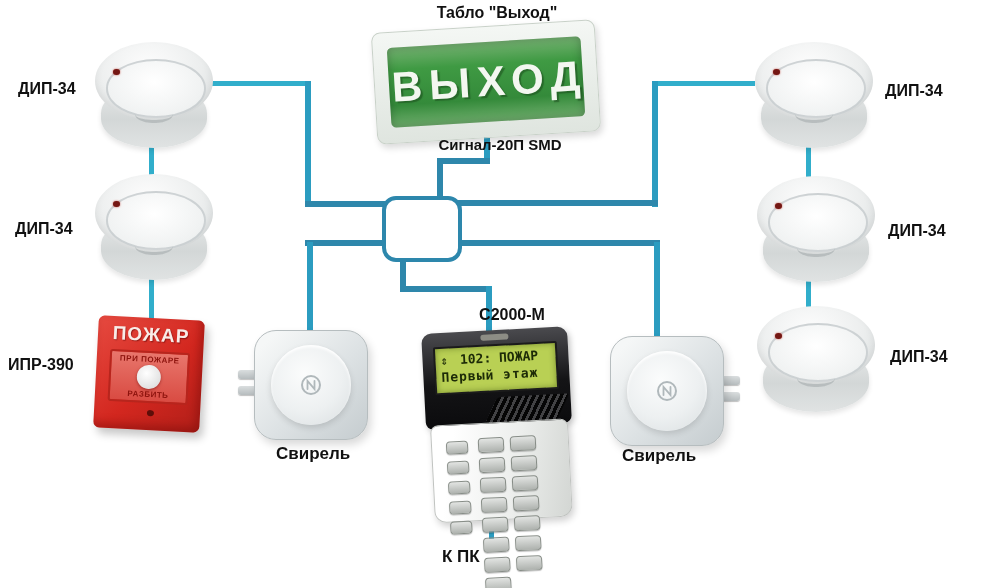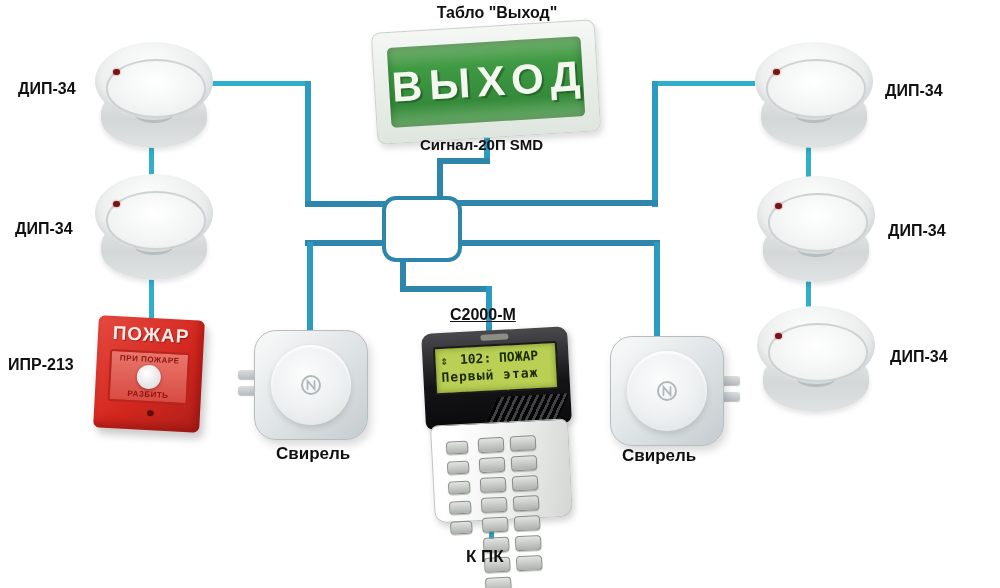--- a/index.html
+++ b/index.html
@@ -140,21 +140,21 @@
   <div class="wire wm" style="left:654px;top:242px;width:6px;height:98px;"></div>
   <div class="wire wb" style="left:806px;top:146px;width:5px;height:35px;"></div>
   <div class="wire wb" style="left:806px;top:280px;width:5px;height:30px;"></div>
 
   <div class="lbl" style="left:417px;top:4px;width:160px;text-align:center;">Табло "Выход"</div>
   <div class="exit-sign">
     <div class="exit-sign-inner">
       <span class="exit-sign-text">ВЫХОД</span>
     </div>
   </div>
-  <div class="lbl" style="left:420px;top:136px;width:160px;text-align:left;font-size:15px;">Сигнал-20П SMD</div>
+  <div class="lbl" style="left:420px;top:136px;width:160px;text-align:center;font-size:15px;">Сигнал-20П SMD</div>
 
   <div class="wm-box"></div>
 
   <div class="detector" style="left:95px;top:42px;">
     <div class="det-base"></div>
     <div class="det-dome"></div>
     <div class="det-ring"></div>
     <div class="det-notch"></div>
     <div class="det-led"></div>
   </div>
@@ -195,21 +195,21 @@
 
   <div class="callpoint">
     <div class="cp-title">ПОЖАР</div>
     <div class="cp-panel">
       <div class="cp-small">ПРИ ПОЖАРЕ</div>
       <div class="cp-circle"></div>
       <div class="cp-small">РАЗБИТЬ</div>
     </div>
     <div class="cp-led"></div>
   </div>
-  <div class="lbl" style="left:8px;top:356px;">ИПР-213</div>
+  <div class="lbl" style="left:8px;top:356px;">ИПР-390</div>
 
   <div class="siren siren-left" style="left:254px;top:330px;">
     <div class="siren-tab tab1"></div>
     <div class="siren-tab tab2"></div>
     <div class="siren-body">
       <div class="siren-circle">
         <svg width="24" height="24" viewBox="0 0 24 24">
           <circle cx="12" cy="12" r="9" stroke="#b0b8bb" stroke-width="2" fill="none"></circle>
           <path d="M8.5 16 L8.5 8 L15.5 16 L15.5 8" stroke="#b0b8bb" stroke-width="1.8" fill="none" stroke-linecap="round"></path>
         </svg>
@@ -225,21 +225,21 @@
       <div class="siren-circle">
         <svg width="24" height="24" viewBox="0 0 24 24">
           <circle cx="12" cy="12" r="9" stroke="#b0b8bb" stroke-width="2" fill="none"></circle>
           <path d="M8.5 16 L8.5 8 L15.5 16 L15.5 8" stroke="#b0b8bb" stroke-width="1.8" fill="none" stroke-linecap="round"></path>
         </svg>
       </div>
     </div>
   </div>
   <div class="lbl" style="left:622px;top:446px;font-size:17px;">Свирель</div>
 
-  <div class="lbl" style="left:450px;top:306px;width:96px;text-align:left;text-decoration:underline;">С2000-М</div>
+  <div class="lbl" style="left:464px;top:306px;width:96px;text-align:center;">С2000-М</div>
   <div class="panel">
     <div class="panel-head">
       <div class="panel-brand"></div>
       <div class="lcd">
         <div class="lcd-row1">
           <span class="lcd-icon">⇕</span>
           <span class="lcd-msg">102: ПОЖАР</span>
         </div>
         <div class="lcd-row2">Первый этаж</div>
       </div>
@@ -265,15 +265,15 @@
         <div class="kbtn"></div>
         <div class="kbtn"></div>
         <div class="kbtn"></div>
         <div class="kbtn"></div>
         <div class="kbtn"></div>
         <div class="kbtn"></div>
         <div class="kbtn"></div>
       </div>
     </div>
   </div>
-  <div class="lbl" style="left:466px;top:547px;font-size:17px;">К ПК</div>
+  <div class="lbl" style="left:442px;top:547px;font-size:17px;">К ПК</div>
 
 </div>
 
 </body></html>

